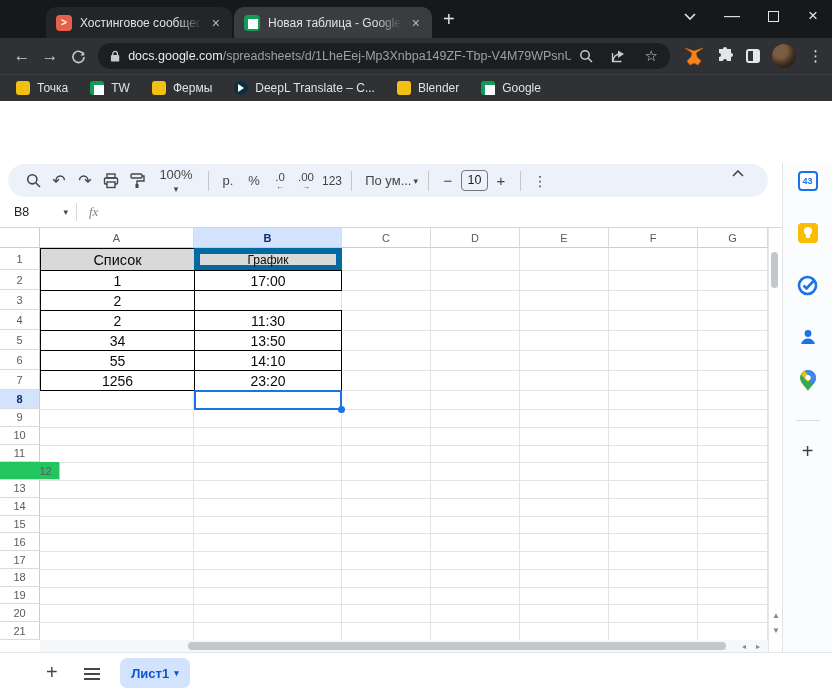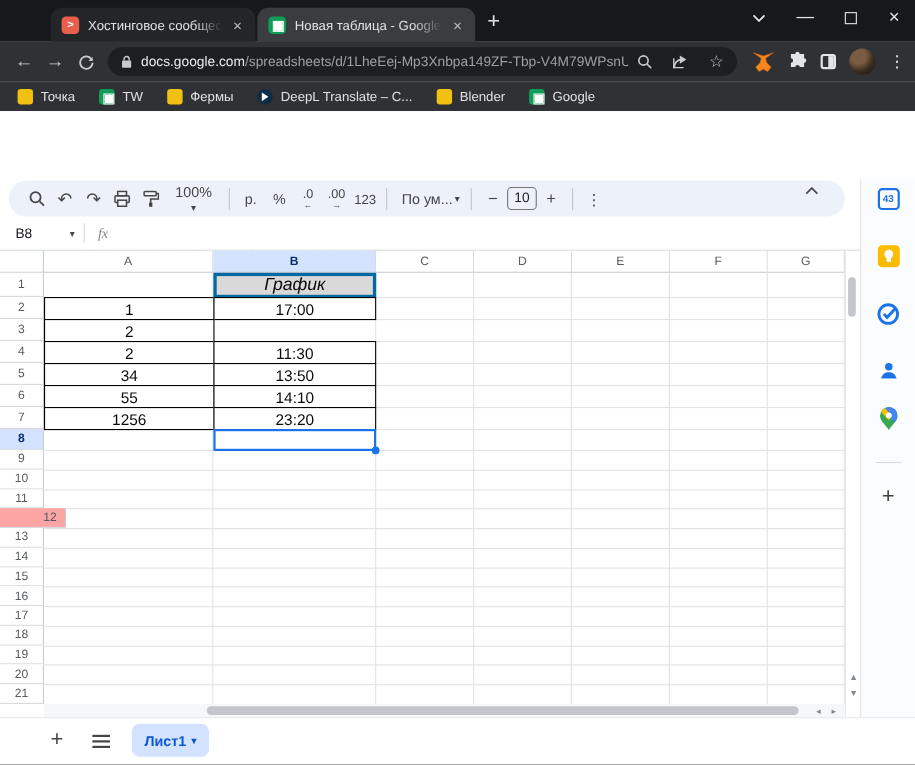--- a/index.html
+++ b/index.html
@@ -393,31 +393,32 @@
       <div class="gcell" style="left:0; top:42.00px; width:40px; height:20.00px;background:#fff; color:#575b5f;border-right:1px solid #c9ccd1; border-bottom:1px solid #d8dadd; font-weight:400;">2</div>
       <div class="gcell" style="left:0; top:62.00px; width:40px; height:20.00px;background:#fff; color:#575b5f;border-right:1px solid #c9ccd1; border-bottom:1px solid #d8dadd; font-weight:400;">3</div>
       <div class="gcell" style="left:0; top:82.00px; width:40px; height:20.00px;background:#fff; color:#575b5f;border-right:1px solid #c9ccd1; border-bottom:1px solid #d8dadd; font-weight:400;">4</div>
       <div class="gcell" style="left:0; top:102.00px; width:40px; height:20.00px;background:#fff; color:#575b5f;border-right:1px solid #c9ccd1; border-bottom:1px solid #d8dadd; font-weight:400;">5</div>
       <div class="gcell" style="left:0; top:122.00px; width:40px; height:20.00px;background:#fff; color:#575b5f;border-right:1px solid #c9ccd1; border-bottom:1px solid #d8dadd; font-weight:400;">6</div>
       <div class="gcell" style="left:0; top:142.00px; width:40px; height:20.00px;background:#fff; color:#575b5f;border-right:1px solid #c9ccd1; border-bottom:1px solid #d8dadd; font-weight:400;">7</div>
       <div class="gcell" style="left:0; top:162.00px; width:40px; height:19.00px;background:#d3e3fd; color:#0b2d6b;border-right:1px solid #c9ccd1; border-bottom:1px solid #d8dadd; font-weight:700;">8</div>
       <div class="gcell" style="left:0; top:181.00px; width:40px; height:17.77px;background:#fff; color:#575b5f;border-right:1px solid #c9ccd1; border-bottom:1px solid #d8dadd; font-weight:400;">9</div>
       <div class="gcell" style="left:0; top:198.77px; width:40px; height:17.77px;background:#fff; color:#575b5f;border-right:1px solid #c9ccd1; border-bottom:1px solid #d8dadd; font-weight:400;">10</div>
       <div class="gcell" style="left:0; top:216.54px; width:40px; height:17.77px;background:#fff; color:#575b5f;border-right:1px solid #c9ccd1; border-bottom:1px solid #d8dadd; font-weight:400;">11</div>
-      <div class="gcell" style="left:0; top:234.31px; width:60px; height:17.77px;background:#fca5a5; color:#575b5f;border-right:1px solid #c9ccd1; border-bottom:1px solid #d8dadd; font-weight:400;padding-left:32px;">12</div>
+      <div class="gcell" style="left:0; top:234.31px; width:60px; height:17.77px;background:#22c55e; color:#575b5f;border-right:1px solid #c9ccd1; border-bottom:1px solid #d8dadd; font-weight:400;padding-left:32px;">12</div>
       <div class="gcell" style="left:0; top:252.08px; width:40px; height:17.77px;background:#fff; color:#575b5f;border-right:1px solid #c9ccd1; border-bottom:1px solid #d8dadd; font-weight:400;">13</div>
       <div class="gcell" style="left:0; top:269.85px; width:40px; height:17.77px;background:#fff; color:#575b5f;border-right:1px solid #c9ccd1; border-bottom:1px solid #d8dadd; font-weight:400;">14</div>
       <div class="gcell" style="left:0; top:287.62px; width:40px; height:17.77px;background:#fff; color:#575b5f;border-right:1px solid #c9ccd1; border-bottom:1px solid #d8dadd; font-weight:400;">15</div>
       <div class="gcell" style="left:0; top:305.39px; width:40px; height:17.77px;background:#fff; color:#575b5f;border-right:1px solid #c9ccd1; border-bottom:1px solid #d8dadd; font-weight:400;">16</div>
       <div class="gcell" style="left:0; top:323.16px; width:40px; height:17.77px;background:#fff; color:#575b5f;border-right:1px solid #c9ccd1; border-bottom:1px solid #d8dadd; font-weight:400;">17</div>
       <div class="gcell" style="left:0; top:340.93px; width:40px; height:17.77px;background:#fff; color:#575b5f;border-right:1px solid #c9ccd1; border-bottom:1px solid #d8dadd; font-weight:400;">18</div>
       <div class="gcell" style="left:0; top:358.70px; width:40px; height:17.77px;background:#fff; color:#575b5f;border-right:1px solid #c9ccd1; border-bottom:1px solid #d8dadd; font-weight:400;">19</div>
       <div class="gcell" style="left:0; top:376.47px; width:40px; height:17.77px;background:#fff; color:#575b5f;border-right:1px solid #c9ccd1; border-bottom:1px solid #d8dadd; font-weight:400;">20</div>
       <div class="gcell" style="left:0; top:394.24px; width:40px; height:17.77px;background:#fff; color:#575b5f;border-right:1px solid #c9ccd1; border-bottom:1px solid #d8dadd; font-weight:400;">21</div>
-      <div class="tcell" style="left:194px; top:20px; width:148px; height:23px;background:#d9d9d9;border:3px solid #0369a1; margin-left:-0px;font-size:16px;font-style:italic;">График</div>
+      <div class="tcell" style="left:40px; top:20px; width:155px; height:23px;background:#d9d9d9;border:1px solid #000; font-size:14.5px;">Список</div>
+      <div class="tcell" style="left:194px; top:20px; width:148px; height:23px;background:#d9d9d9;border:6px solid #0369a1; margin-left:-0px;font-size:12px;">График</div>
       <div class="tcell" style="left:40px; top:42px; width:155px; height:21px;background:#fff;border:1px solid #000; font-size:14px;">1</div>
       <div class="tcell" style="left:194px; top:42px; width:148px; height:21px;background:#fff;border:1px solid #000; margin-left:-0px;font-size:14px;">17:00</div>
       <div class="tcell" style="left:40px; top:62px; width:155px; height:21px;background:#fff;border:1px solid #000; font-size:14px;">2</div>
       <div class="tcell" style="left:40px; top:82px; width:155px; height:21px;background:#fff;border:1px solid #000; font-size:14px;">2</div>
       <div class="tcell" style="left:194px; top:82px; width:148px; height:21px;background:#fff;border:1px solid #000; margin-left:-0px;font-size:14px;">11:30</div>
       <div class="tcell" style="left:40px; top:102px; width:155px; height:21px;background:#fff;border:1px solid #000; font-size:14px;">34</div>
       <div class="tcell" style="left:194px; top:102px; width:148px; height:21px;background:#fff;border:1px solid #000; margin-left:-0px;font-size:14px;">13:50</div>
       <div class="tcell" style="left:40px; top:122px; width:155px; height:21px;background:#fff;border:1px solid #000; font-size:14px;">55</div>
       <div class="tcell" style="left:194px; top:122px; width:148px; height:21px;background:#fff;border:1px solid #000; margin-left:-0px;font-size:14px;">14:10</div>
       <div class="tcell" style="left:40px; top:142px; width:155px; height:21px;background:#fff;border:1px solid #000; font-size:14px;">1256</div>

